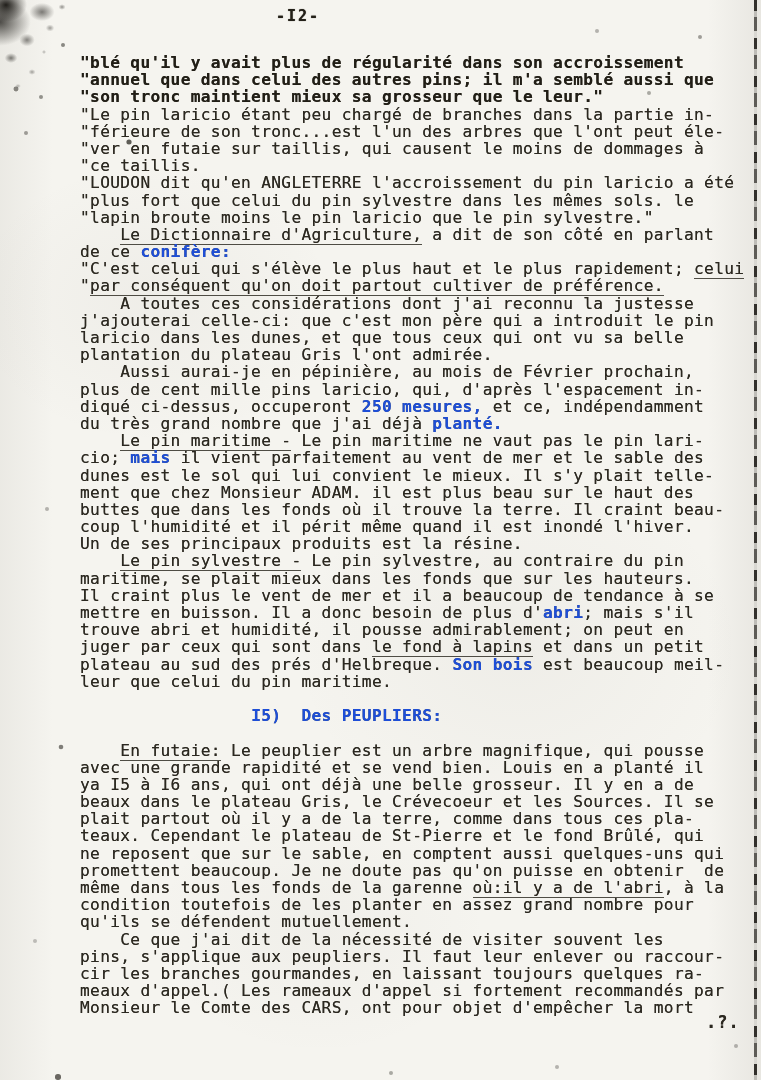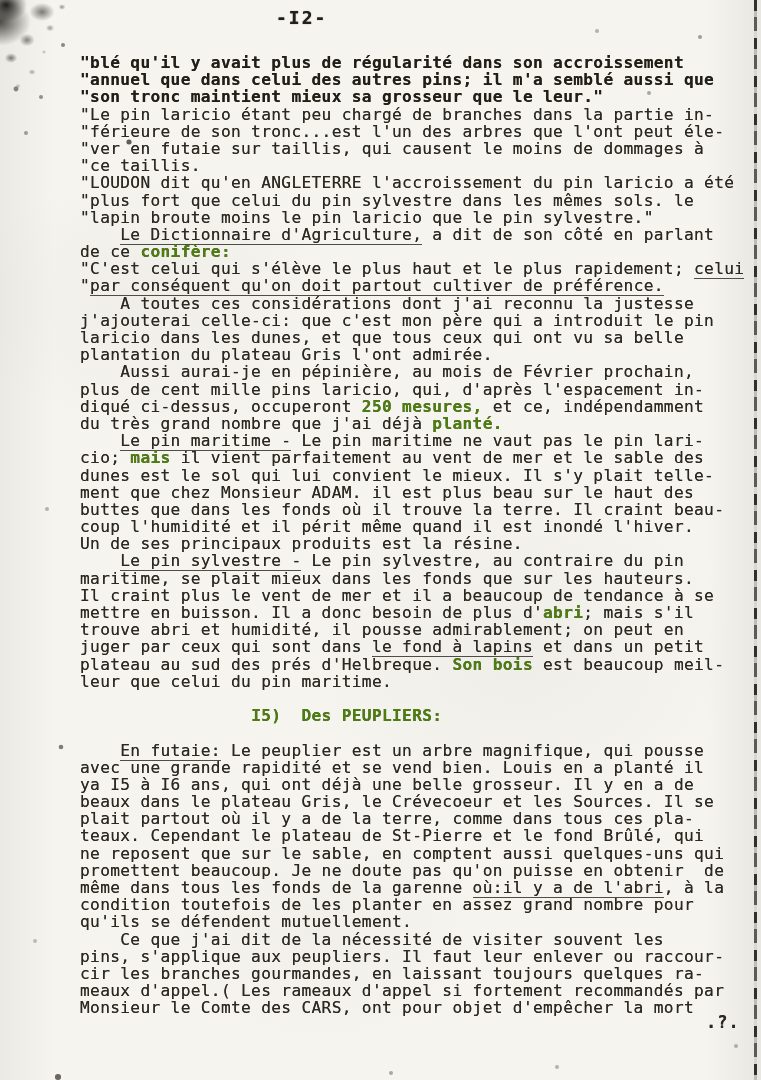--- a/index.html
+++ b/index.html
@@ -14,36 +14,36 @@
       radial-gradient(260px 200px at 20% 28%, rgba(120,114,102,0.05), transparent 70%),
       radial-gradient(320px 260px at 68% 60%, rgba(120,114,102,0.05), transparent 70%),
       radial-gradient(240px 180px at 42% 86%, rgba(120,114,102,0.04), transparent 70%),
       linear-gradient(to right, rgba(100,95,85,0.07), rgba(0,0,0,0) 7%, rgba(0,0,0,0) 93%, rgba(100,95,85,0.09));
     font-family: "DejaVu Sans Mono", monospace;
   }
   .page { position: absolute; inset: 0; }
 
   .page-header {
     position: absolute; left: 276px; top: 7px;
-    font-size: 18px; font-weight: bold; letter-spacing: 2px;
+    font-size: 15px; font-weight: bold; letter-spacing: 2px;
     color: #232018;
     text-shadow: 0 0 0.8px rgba(35,32,24,0.9);
   }
 
   .doc {
     position: absolute; left: 80px; top: 54px; width: 672px;
     font-size: 16.2px; line-height: 17.2px; letter-spacing: 0.32px;
     color: #2b2820;
     white-space: pre;
     text-shadow: 0 0 0.6px rgba(43,40,32,0.75);
   }
   .line { height: 17.2px; }
   .bold-line { font-weight: bold; color: #211e16; }
   .u { border-bottom: 1.7px solid rgba(43,40,32,0.82); }
-  .b { font-weight: bold; color: #4d7c0f; margin-top: 12px; }
+  .b { font-weight: bold; color: #1d4ed8; margin-top: 12px; }
 
   .footer-mark {
     position: absolute; left: 706px; top: 1012px;
     font-size: 17px; font-weight: bold; letter-spacing: 1px;
     color: #2b2820;
     text-shadow: 0 0 0.6px rgba(43,40,32,0.75);
   }
 
   .corner-stain {
     position: absolute; left: 0; top: 0; width: 120px; height: 130px;

